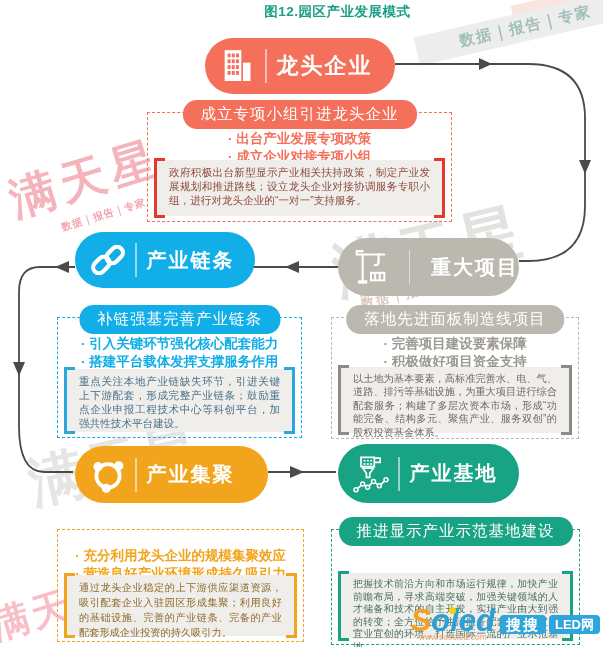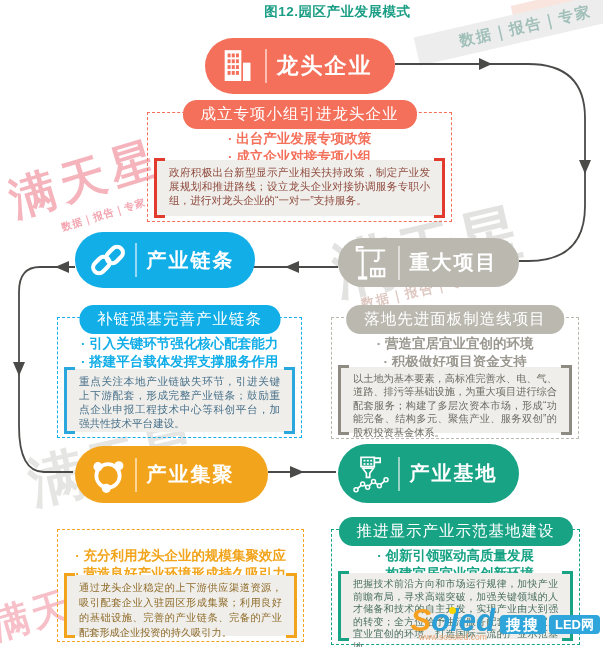--- a/index.html
+++ b/index.html
@@ -19,21 +19,21 @@
   
   .pill{position:absolute;display:flex;align-items:center;padding-left:13px;
         border-radius:30px;background:var(--c);color:#fff;font-weight:bold;
         font-size:20px;letter-spacing:2px;box-sizing:border-box;}
   .pill .ic{width:40px;height:44px;display:flex;align-items:center;justify-content:center;flex:0 0 auto;}
   .pill .vdiv{width:1.5px;height:34px;background:rgba(255,255,255,.55);margin:0 10px 0 7px;flex:0 0 auto;}
   .pill svg .win{fill:var(--c);}
 
   .pill-red  {left:205px;top:38px;width:190px;height:56px;font-size:22px;}
   .pill-blue {left:75px;top:232px;width:180px;height:56px;}
-  .pill-gray {left:338px;top:238px;width:181px;height:49px;}
+  .pill-gray {left:338px;top:238px;width:181px;height:58px;justify-content:space-between;}
   .pill-amber{left:75px;top:446px;width:193px;height:57px;}
   .pill-green{left:338px;top:444px;width:181px;height:59px;}
 
   
   .panel{position:absolute;border:1.5px dashed var(--c);box-sizing:border-box;background:transparent;}
   .panel-red  {left:147px;top:112px;width:305px;height:110px;}
   .panel-blue {left:57px;top:317px;width:245px;height:121px;}
   .panel-gray {left:331px;top:317px;width:248px;height:122px;}
   .panel-amber{left:57px;top:529px;width:247px;height:113px;}
   .panel-green{left:331px;top:529px;width:249px;height:116px;}
@@ -178,21 +178,21 @@
         <path d="M29,31 V40 M34.5,31 V40" stroke="#fff" stroke-width="2.4"></path>
       </svg>
     </span>
     <span class="vdiv"></span>
     <span>重大项目</span>
   </div>
 
   <div class="panel panel-gray t-gray">
     <div class="bar">落地先进面板制造线项目</div>
     <div class="bullets">
-      <div class="bullet">营造宜居宜业宜创的环境</div>
+      <div class="bullet">完善项目建设要素保障</div>
       <div class="bullet">积极做好项目资金支持</div>
     </div>
     <div class="bodybox">
       <span class="bracket l"></span>
       <p>以土地为基本要素，高标准完善水、电、气、道路、排污等基础设施，为重大项目进行综合配套服务；构建了多层次资本市场，形成“功能完备、结构多元、聚焦产业、服务双创”的股权投资基金体系。</p>
       <span class="bracket r"></span>
     </div>
   </div>
 
   <div class="pill pill-blue t-blue">
@@ -272,24 +272,20 @@
             <circle cx="42" cy="31" r="2.4"></circle>
         </g>
       </svg>
     </span>
     <span class="vdiv"></span>
     <span>产业基地</span>
   </div>
 
   <div class="panel panel-green t-green">
     <div class="bar">推进显示产业示范基地建设</div>
-    <div class="bullets">
-      <div class="bullet">创新引领驱动高质量发展</div>
-      <div class="bullet">构建宜居宜业宜创新环境</div>
-    </div>
     <div class="bodybox">
       <span class="bracket l"></span>
       <p>把握技术前沿方向和市场运行规律，加快产业前瞻布局，寻求高端突破，加强关键领域的人才储备和技术的自主开发，实现产业由大到强的转变；全方位给予生活服务配套，营造宜居宜业宜创的环境，打造国际一流的产业示范基地。</p>
       <span class="bracket r"></span>
     </div>
   </div>
 
   <div class="logo">
     <div class="logo-left">
       <div class="logo-word">

